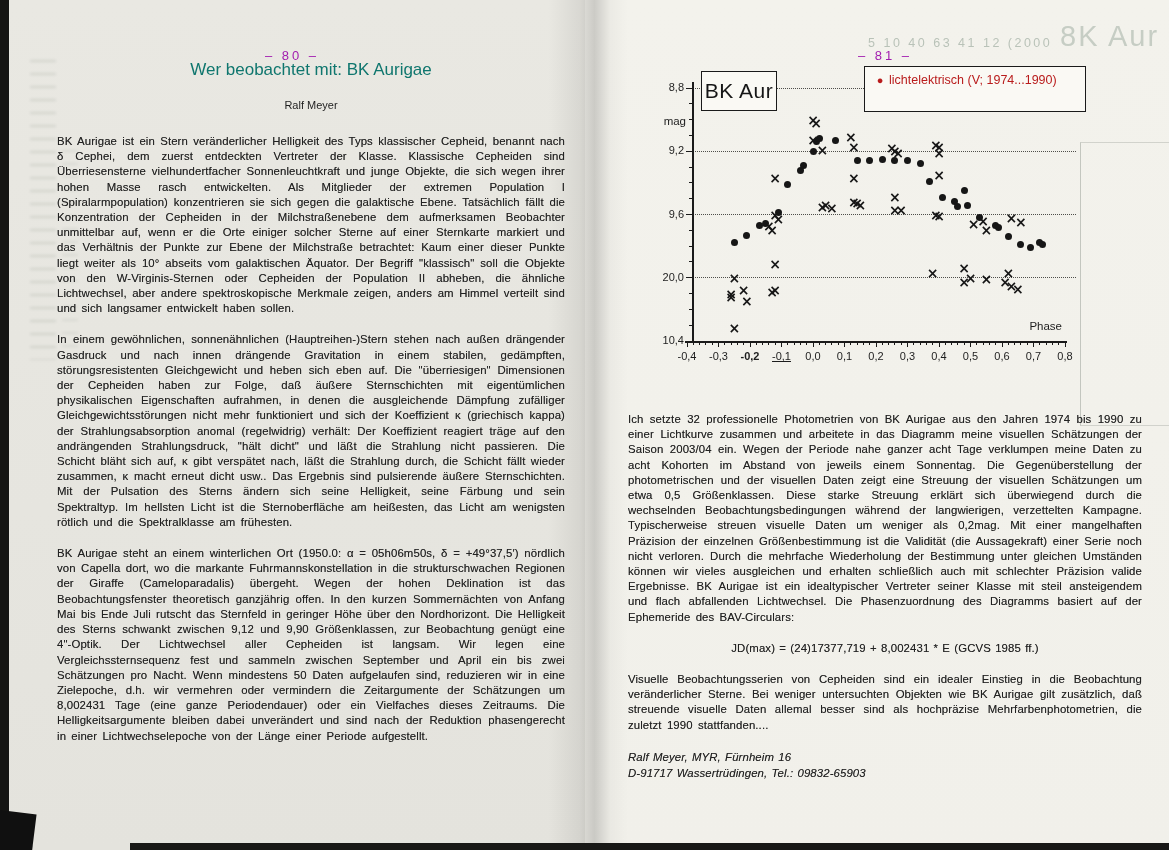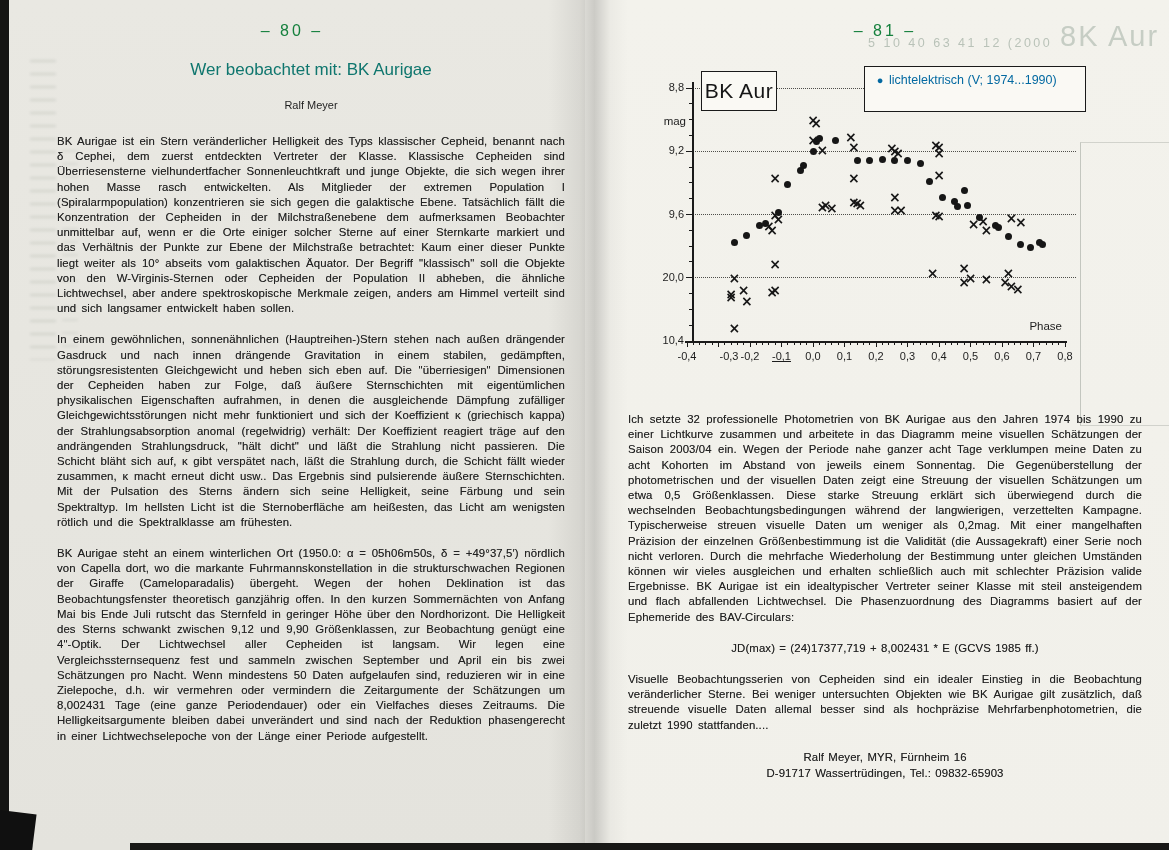--- a/index.html
+++ b/index.html
@@ -6,54 +6,54 @@
   #scan{position:relative;width:1169px;height:850px;overflow:hidden;
         font-family:"Liberation Sans",sans-serif;color:#1f1f1f;background:#e8e7e1;}
   .page{position:absolute;top:0;height:850px;}
   .page-left{left:9px;width:576px;background:linear-gradient(180deg,#e9e8e2 0%,#e6e5df 60%,#e4e3dd 100%);}
   .page-right{left:585px;width:584px;background:linear-gradient(180deg,#f3f2ec 0%,#f1f0ea 100%);}
   .fold{position:absolute;top:0;left:548px;width:80px;height:850px;pointer-events:none;
         background:linear-gradient(90deg,rgba(0,0,0,0) 0%,rgba(0,0,0,0.07) 40%,rgba(0,0,0,0.16) 58%,rgba(0,0,0,0.03) 78%,rgba(0,0,0,0) 100%);}
   .edge-left{position:absolute;left:0;top:0;width:9px;height:850px;background:#151513;}
   .bottom-line{position:absolute;left:130px;top:843px;width:1039px;height:7px;background:#181816;}
   .corner-blob{position:absolute;left:-4px;top:812px;width:38px;height:44px;background:#101010;transform:rotate(7deg);}
-  .pnum{position:absolute;font-size:16px;letter-spacing:3px;color:#15803d;}
+  .pnum{position:absolute;font-size:13px;letter-spacing:3px;color:#a21caf;margin-top:26px;}
   .pnum-left{left:57px;width:470px;top:22px;text-align:center;}
   .pnum-right{left:628px;width:514px;top:22px;text-align:center;}
   .title{position:absolute;left:57px;width:508px;top:60px;text-align:center;font-size:17px;color:#0f766e;}
   .author{position:absolute;left:57px;width:508px;top:99px;text-align:center;font-size:11px;}
 
   .col{position:absolute;font-size:11.4px;line-height:15.2px;text-align:justify;
        word-spacing:2px;letter-spacing:0.1px;color:#222;text-shadow:0 0 0.4px rgba(0,0,0,0.45);}
   .col p{margin:0 0 16px 0;}
   .col-left{left:57px;width:508px;top:134px;}
   .col-right{left:628px;width:514px;top:412px;}
   .formula{margin:14px 0 16px 0;text-align:center;word-spacing:1px;}
   .closing{margin:0;}
-  .sig{margin-top:14px;text-align:center;line-height:16.5px;word-spacing:1px;}
+  .sig{margin-top:14px;text-align:left;line-height:16.5px;word-spacing:1px;font-style:italic;}
 
   
   #chart-layer{position:absolute;left:0;top:0;width:1169px;height:850px;pointer-events:none;}
   .gridline{position:absolute;height:0;width:389px;border-top:1px dotted #4e4e4a;}
   .axis-v{position:absolute;width:1.5px;background:#1a1a1a;}
   .axis-h{position:absolute;height:1.5px;background:#1a1a1a;}
   .tick{position:absolute;background:#1a1a1a;}
   .tick-label-x{position:absolute;width:40px;text-align:center;font-size:11px;color:#1d1d1d;}
   .tick-label-y{position:absolute;width:46px;text-align:right;font-size:11px;color:#1d1d1d;}
   .ylabel{position:absolute;left:640px;width:46px;top:115px;text-align:right;font-size:11.5px;color:#1d1d1d;}
   .xlabel{position:absolute;left:990px;width:72px;top:320px;text-align:right;font-size:11.5px;color:#1d1d1d;}
   .pt-dot{position:absolute;width:7px;height:7px;border-radius:50%;background:#161616;}
   .pt-x{position:absolute;width:12px;height:14px;line-height:14px;text-align:center;
         font-size:14px;font-weight:bold;color:#161616;font-family:"DejaVu Sans",sans-serif;}
   .chart-title-box{position:absolute;left:701px;top:71px;width:74px;height:38px;
         background:#faf9f4;border:1.4px solid #1a1a1a;text-align:center;line-height:38px;
         font-size:21px;color:#161616;letter-spacing:0.5px;}
   .legend{position:absolute;left:864px;top:66px;width:222px;height:46px;background:#faf9f4;
         border:1.4px solid #1a1a1a;padding:3px 0 0 8px;box-sizing:border-box;}
-  .legend-row{height:20px;line-height:20px;font-size:12.5px;white-space:nowrap;color:#0369a1;}
+  .legend-row{height:20px;line-height:20px;font-size:12.5px;white-space:nowrap;color:#b91c1c;}
   .lm{display:inline-block;width:14px;text-align:center;margin-right:2px;}
   .lm-dot{font-size:11px;}
   .lm-x{font-weight:bold;font-family:"DejaVu Sans",sans-serif;}
 
   
   .ghost-numbers{position:absolute;left:868px;top:36px;width:300px;font-size:12.5px;
         letter-spacing:2.5px;color:#93a396;opacity:0.6;filter:blur(0.4px);}
   .ghost-title{position:absolute;left:1060px;top:20px;width:110px;font-size:29px;
         color:#a3b0a5;opacity:0.55;filter:blur(0.6px);letter-spacing:2px;}
   .ghost-strip{position:absolute;opacity:0.16;filter:blur(1.4px);
@@ -100,23 +100,23 @@
   <div id="chart-layer">
       <div class="gridline" style="left: 687px; top: 87.5px;"></div>
       <div class="gridline" style="left: 687px; top: 150.75px;"></div>
       <div class="gridline" style="left: 687px; top: 214px;"></div>
       <div class="gridline" style="left: 687px; top: 277.25px;"></div>
       <div class="axis-v" style="left: 692px; top: 82px; height: 260px;"></div>
       <div class="axis-h" style="left: 685px; top: 341px; width: 382px;"></div>
       <div class="tick" style="left: 686.5px; top: 341px; width: 1px; height: 6px;"></div>
       <div class="tick-label-x" style="left: 667px; top: 350px;">-0,4</div>
       <div class="tick" style="left: 718px; top: 341px; width: 1px; height: 6px;"></div>
-      <div class="tick-label-x" style="left: 698.5px; top: 350px; text-align: right;">-0,3</div>
+      <div class="tick-label-x" style="left: 698.5px; top: 350px;">-0,3</div>
       <div class="tick" style="left: 749.5px; top: 341px; width: 1px; height: 6px;"></div>
-      <div class="tick-label-x" style="left: 730px; top: 350px;">-0,2</div>
+      <div class="tick-label-x" style="left: 730px; top: 350px; font-weight: bold;">-0,2</div>
       <div class="tick" style="left: 781px; top: 341px; width: 1px; height: 6px;"></div>
       <div class="tick-label-x" style="left: 761.5px; top: 350px; text-decoration: underline;">-0,1</div>
       <div class="tick" style="left: 812.5px; top: 341px; width: 1px; height: 6px;"></div>
       <div class="tick-label-x" style="left: 793px; top: 350px;">0,0</div>
       <div class="tick" style="left: 844px; top: 341px; width: 1px; height: 6px;"></div>
       <div class="tick-label-x" style="left: 824.5px; top: 350px;">0,1</div>
       <div class="tick" style="left: 875.5px; top: 341px; width: 1px; height: 6px;"></div>
       <div class="tick-label-x" style="left: 856px; top: 350px;">0,2</div>
       <div class="tick" style="left: 907px; top: 341px; width: 1px; height: 6px;"></div>
       <div class="tick-label-x" style="left: 887.5px; top: 350px;">0,3</div>

